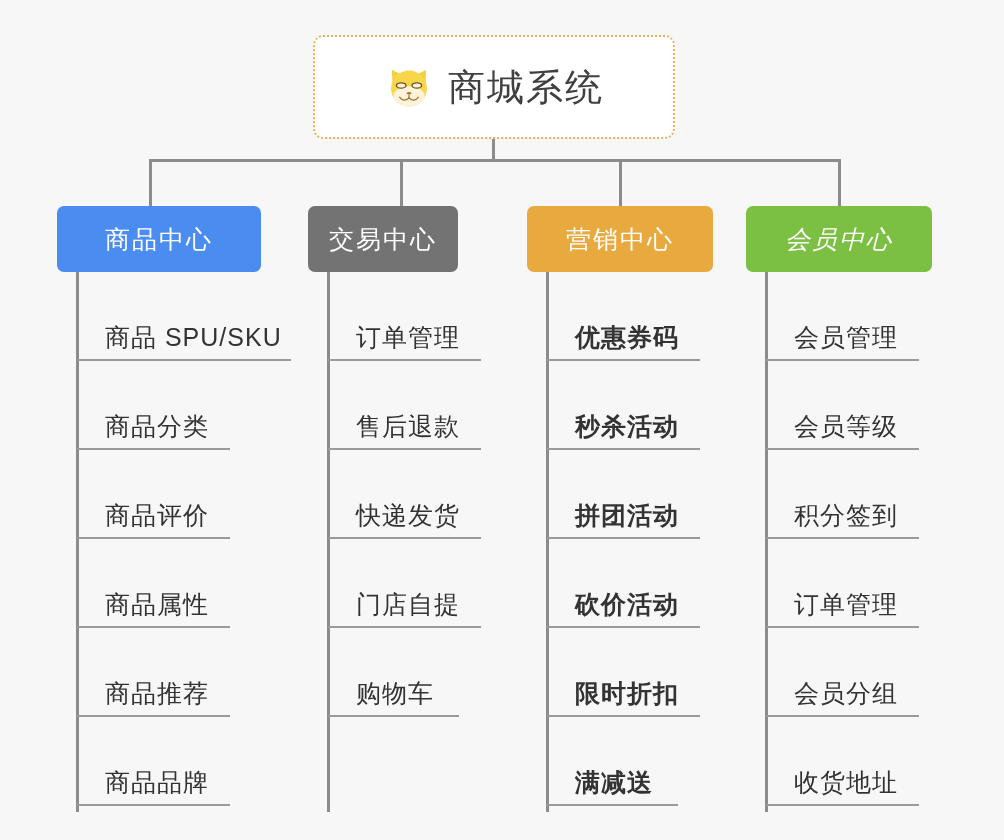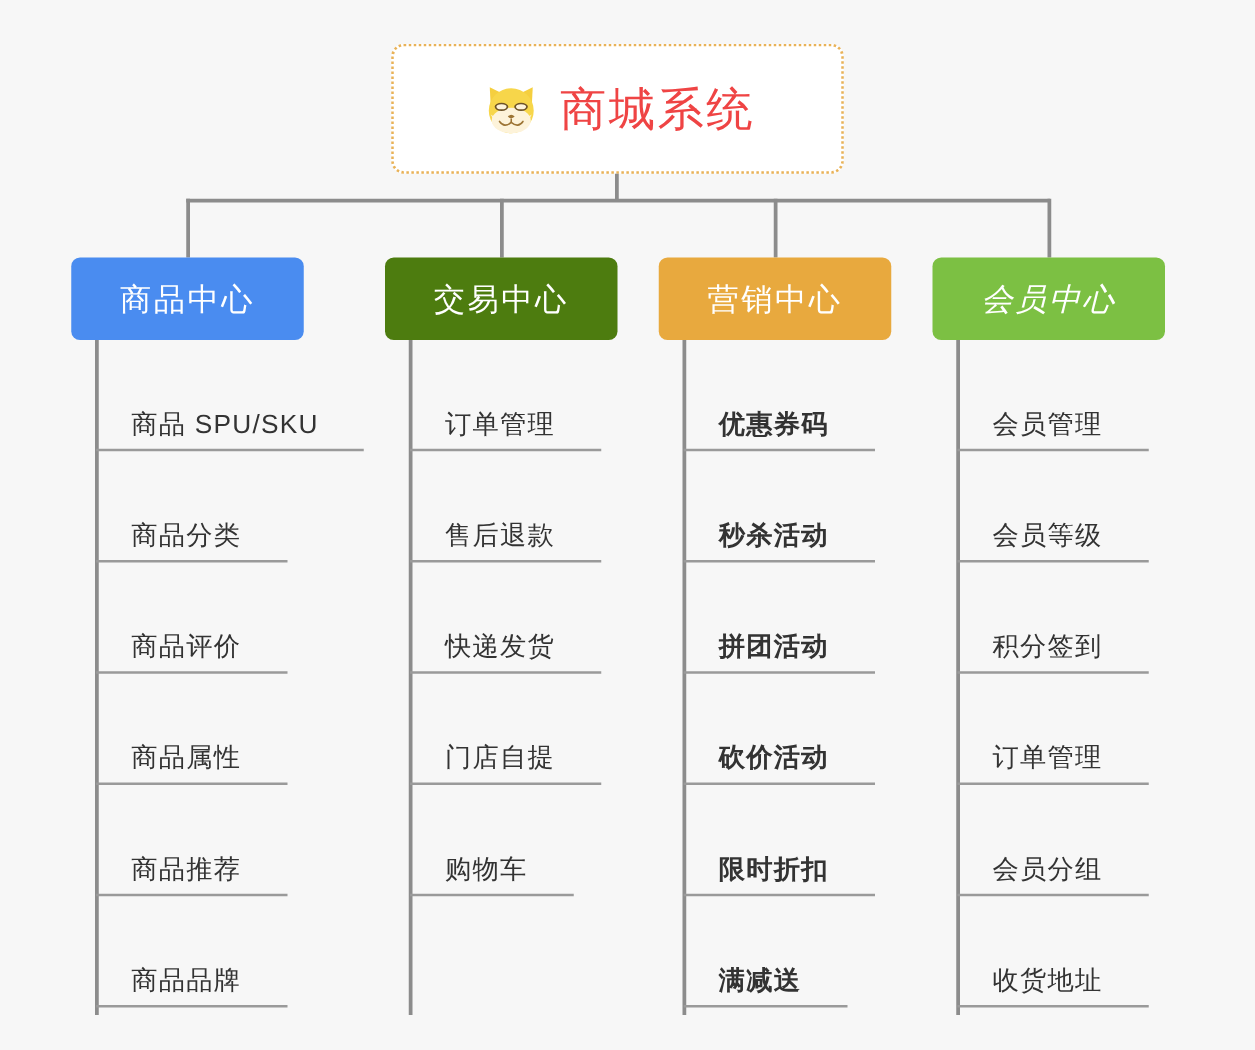--- a/index.html
+++ b/index.html
@@ -32,21 +32,21 @@
     border: 2px dotted #e9b257;
     border-radius: 10px;
     box-sizing: border-box;
     display: flex;
     align-items: center;
     justify-content: center;
     gap: 14px;
   }
   .root-title {
     font-size: 37px;
-    color: #ef4444;
+    color: #404040;
     letter-spacing: 2px;
     line-height: 1;
     white-space: nowrap;
   }
   .shiba {
     width: 50px;
     height: 50px;
     flex: none;
     display: block;
   }
@@ -94,21 +94,21 @@
   }
   .item {
     position: relative;
     height: 89px;
     box-sizing: border-box;
     display: flex;
     align-items: flex-end;
     padding-left: 29px;
   }
   .item-label {
-    font-size: 21px;
+    font-size: 25px;
     color: #333333;
     line-height: 1;
     padding-bottom: 11px;
     white-space: nowrap;
     letter-spacing: 1px;
   }
   .item-underline {
     position: absolute;
     left: 1px;
     bottom: 0;
@@ -148,21 +148,21 @@
 
   <div class="line v" style="left:492px; top:139px; height:22px;"></div>
   <div class="line h" style="left:149px; top:159px; width:691px;"></div>
 
   <div class="line v" style="left:149px; top:159px; height:47px;"></div>
   <div class="line v" style="left:400px; top:159px; height:47px;"></div>
   <div class="line v" style="left:619px; top:159px; height:47px;"></div>
   <div class="line v" style="left:838px; top:159px; height:47px;"></div>
 
   <div class="column" style="left:57px;">
-    <div class="cat-header" style="width:186px; background:#4a8cf0;">
+    <div class="cat-header" style="width:204px; background:#4a8cf0;">
       <span>商品中心</span>
     </div>
     <div class="spine" style="left:19px; top:66px; height:540px;"></div>
     <div class="items" style="left:19px;">
       <div class="item">
         <span class="item-label">商品 SPU/SKU</span>
         <span class="item-underline" style="width:214px;"></span>
       </div>
       <div class="item">
         <span class="item-label">商品分类</span>
@@ -181,21 +181,21 @@
         <span class="item-underline" style="width:153px;"></span>
       </div>
       <div class="item">
         <span class="item-label">商品品牌</span>
         <span class="item-underline" style="width:153px;"></span>
       </div>
     </div>
   </div>
 
   <div class="column" style="left:308px;">
-    <div class="cat-header" style="width:186px; background:#4d7c0f;">
+    <div class="cat-header" style="width:150px; background:#737373;">
       <span>交易中心</span>
     </div>
     <div class="spine" style="left:19px; top:66px; height:540px;"></div>
     <div class="items" style="left:19px;">
       <div class="item">
         <span class="item-label">订单管理</span>
         <span class="item-underline" style="width:153px;"></span>
       </div>
       <div class="item">
         <span class="item-label">售后退款</span>

